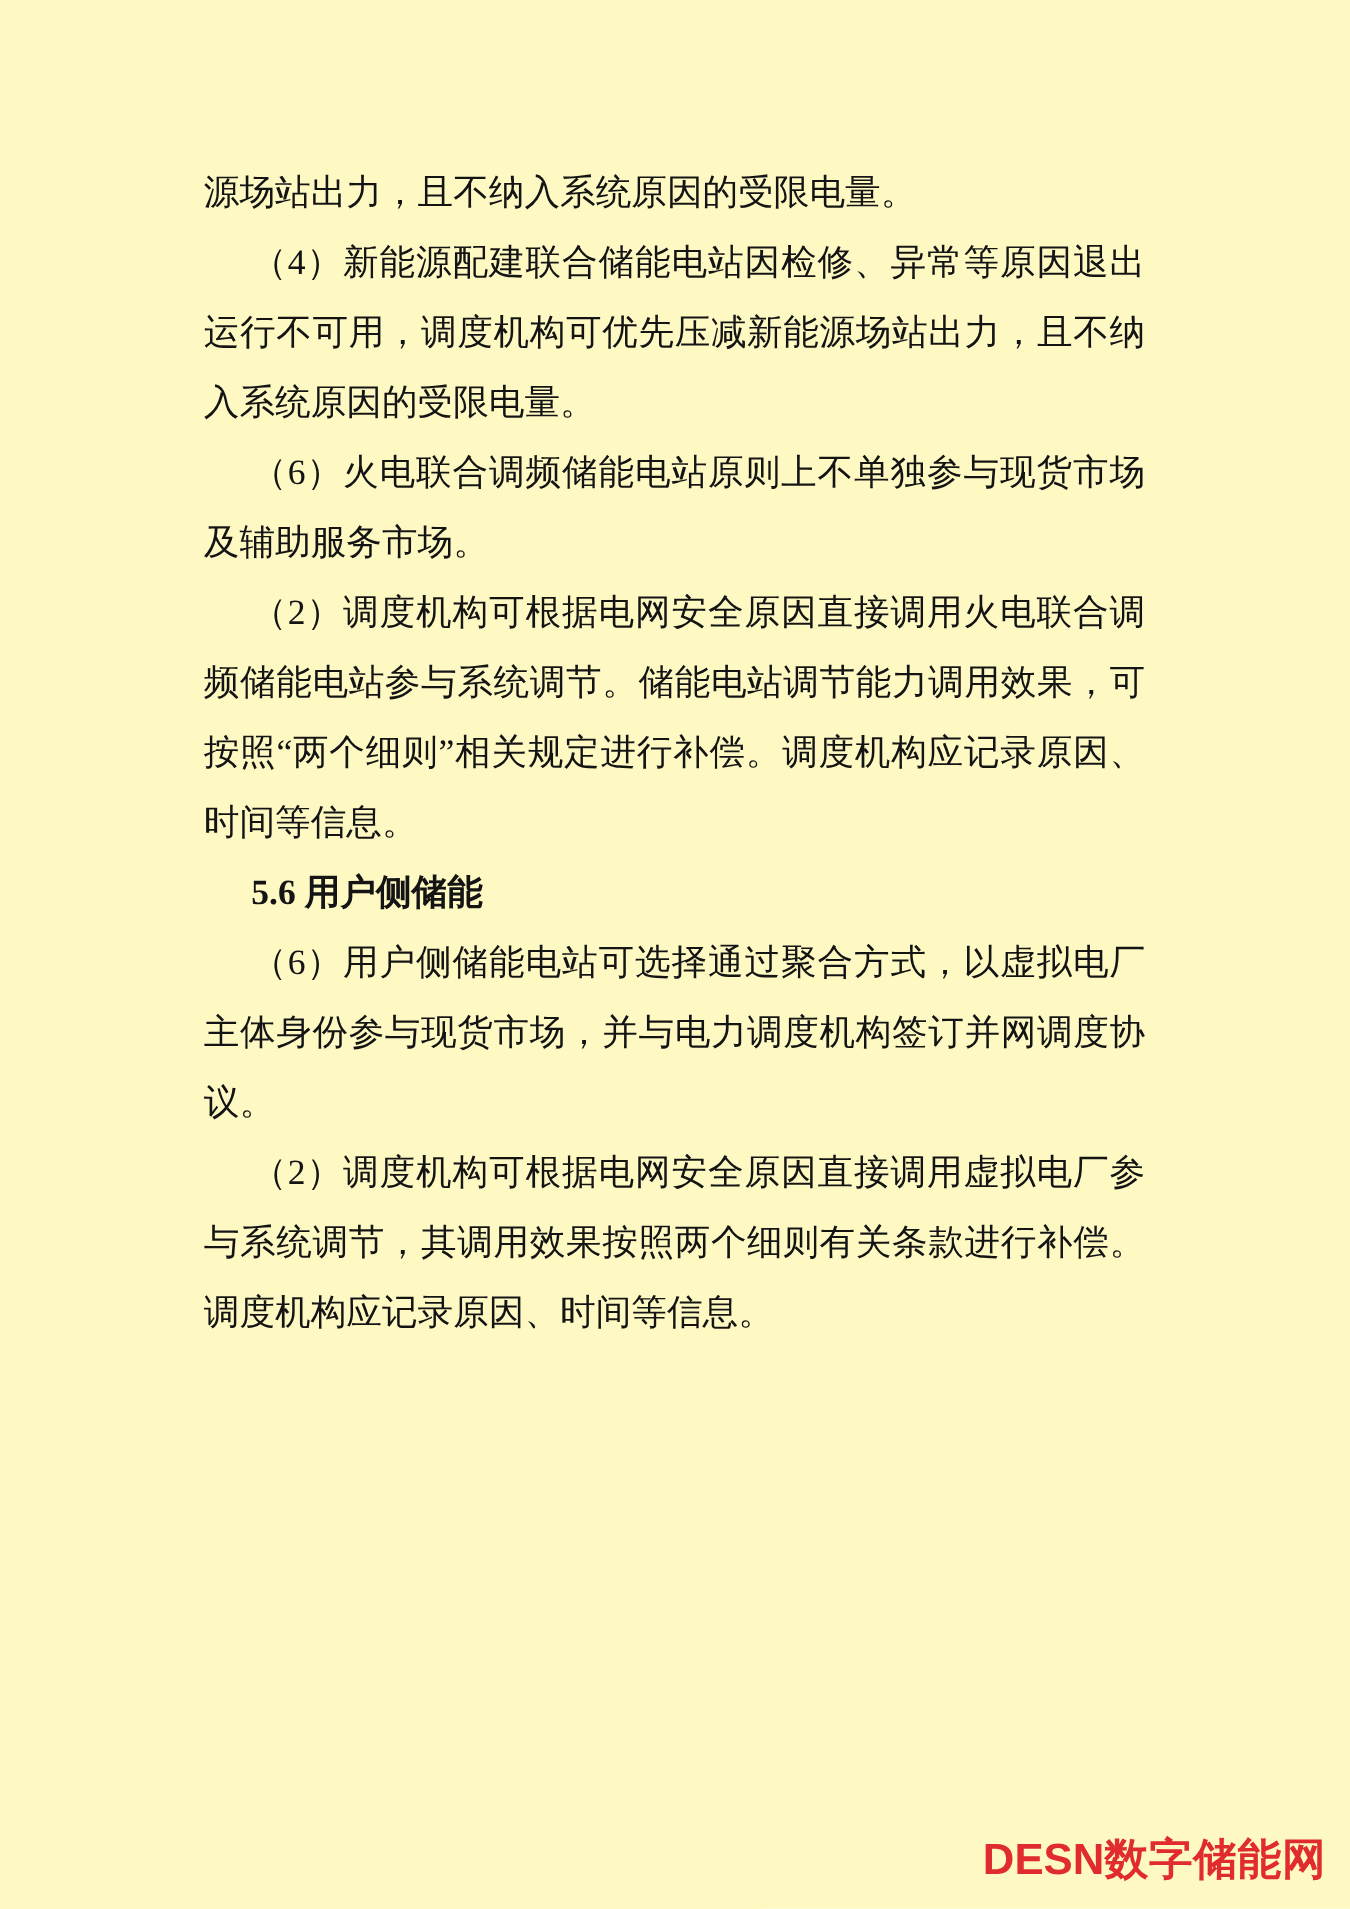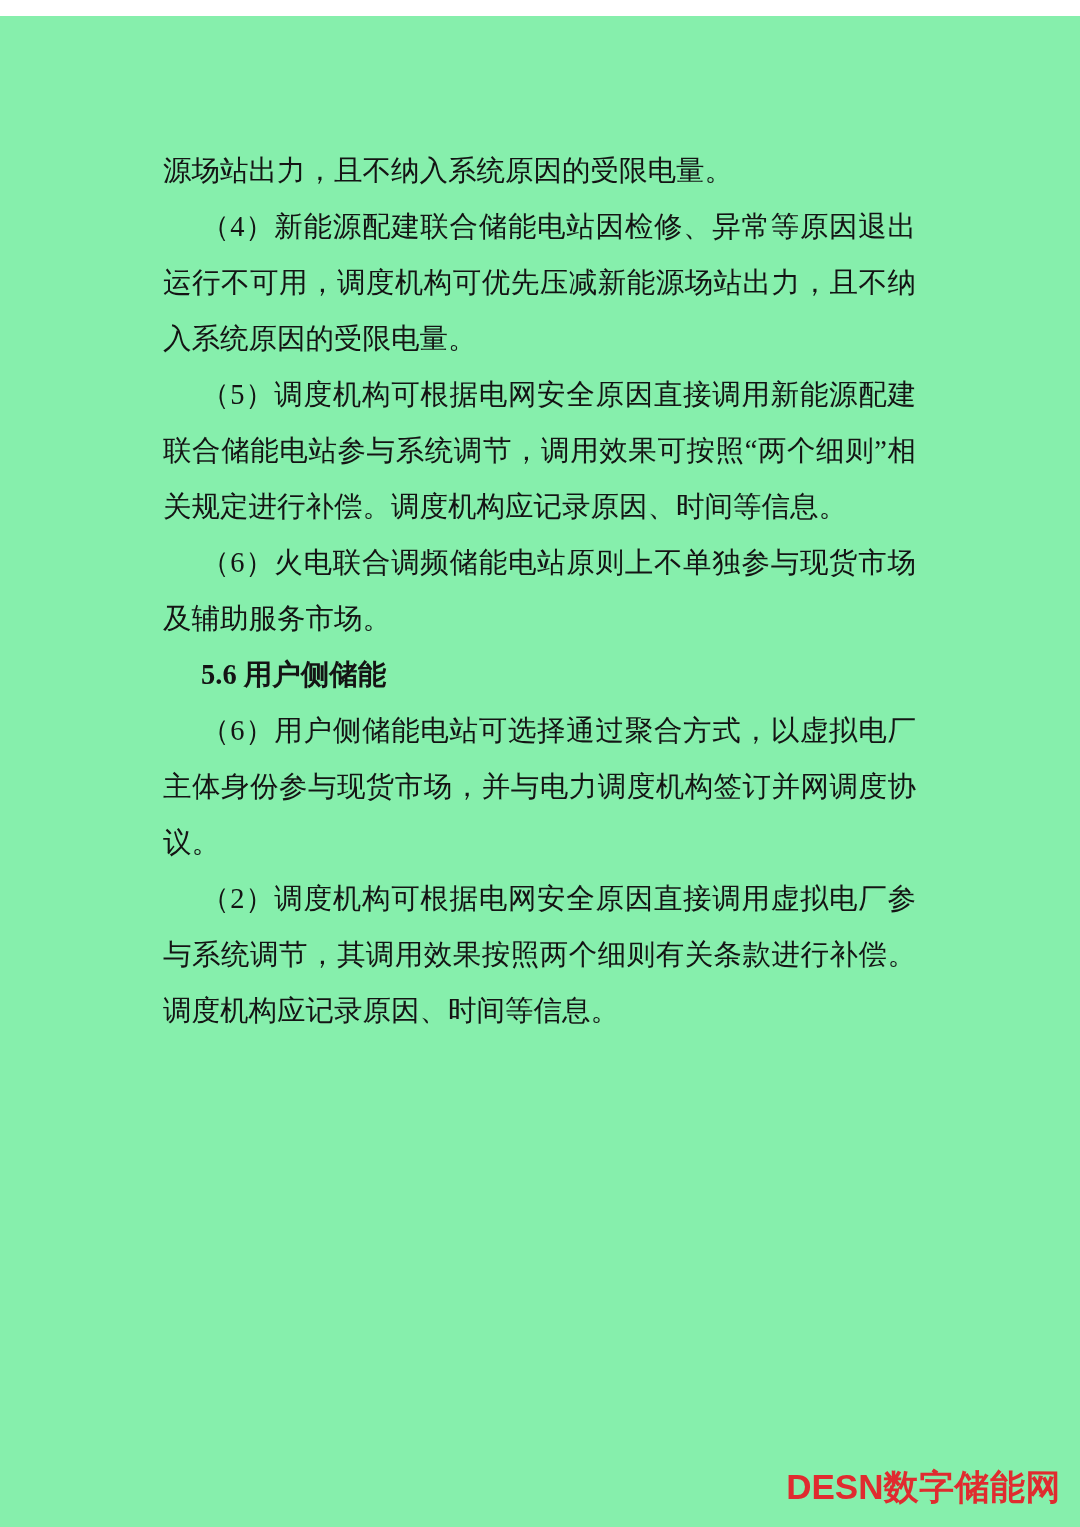--- a/index.html
+++ b/index.html
@@ -7,22 +7,21 @@
     width: 1080px;
     height: 1527px;
     background: #ffffff;
     position: relative;
     overflow: hidden;
     font-family: "Liberation Serif", "DejaVu Serif", serif;
   }
   .page {
     position: absolute;
     inset: 0;
-    background: #86efac;
-    margin-top: 16px;
+    background: #fef9c3;
   }
   .content {
     position: absolute;
     top: 127px;
     left: 163px;
     width: 753px;
     color: #141414;
     font-size: 28.5px;
     line-height: 56px;
     text-align: justify;
@@ -55,22 +54,22 @@
   }
 </style>
 </head>
 <body>
 
 <div class="page">
 
   <main class="content">
       <p class="text-block block-continuation">源场站出力，且不纳入系统原因的受限电量。</p>
       <p class="text-block block-paragraph">（4）新能源配建联合储能电站因检修、异常等原因退出运行不可用，调度机构可优先压减新能源场站出力，且不纳入系统原因的受限电量。</p>
-      <p class="text-block block-paragraph">（5）调度机构可根据电网安全原因直接调用新能源配建联合储能电站参与系统调节，调用效果可按照“两个细则”相关规定进行补偿。调度机构应记录原因、时间等信息。</p>
       <p class="text-block block-paragraph">（6）火电联合调频储能电站原则上不单独参与现货市场及辅助服务市场。</p>
+      <p class="text-block block-paragraph">（2）调度机构可根据电网安全原因直接调用火电联合调频储能电站参与系统调节。储能电站调节能力调用效果，可按照“两个细则”相关规定进行补偿。调度机构应记录原因、时间等信息。</p>
       <p class="text-block block-heading">5.6 用户侧储能</p>
       <p class="text-block block-paragraph">（6）用户侧储能电站可选择通过聚合方式，以虚拟电厂主体身份参与现货市场，并与电力调度机构签订并网调度协议。</p>
       <p class="text-block block-paragraph">（2）调度机构可根据电网安全原因直接调用虚拟电厂参与系统调节，其调用效果按照两个细则有关条款进行补偿。调度机构应记录原因、时间等信息。</p>
     </main>
 
   <div class="watermark" style="color: rgb(224, 43, 47);">
     <span class="latin">DESN</span><span class="cjk">数字储能网</span>
   </div>
 
 </div>

